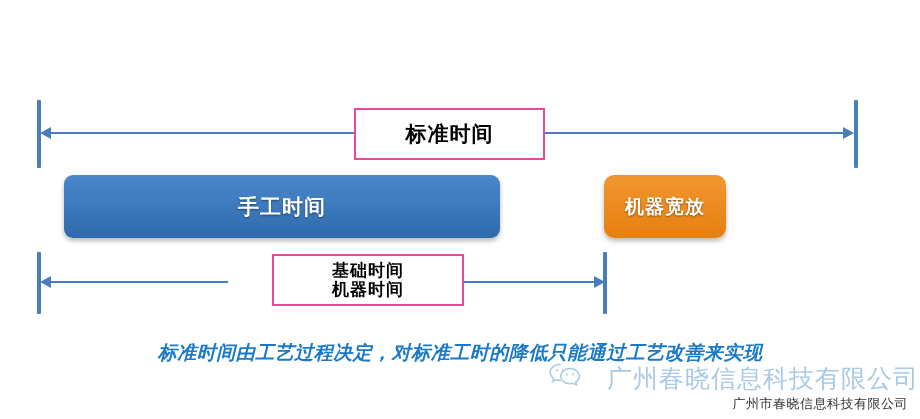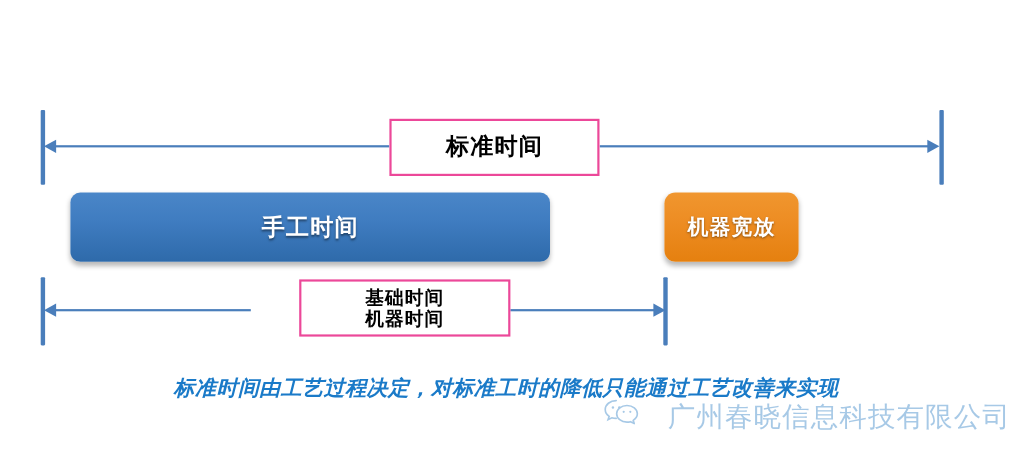--- a/index.html
+++ b/index.html
@@ -204,14 +204,15 @@
         <circle cx="9.2" cy="8.4" r="1.1" fill="#2f7fc4"></circle>
         <circle cx="15.0" cy="8.4" r="1.1" fill="#2f7fc4"></circle>
         <path d="M22.0 6.6c-5.2 0-9.4 3.4-9.4 7.6 0 4.2 4.2 7.6 9.4 7.6 1.1 0 2.2-.15 3.2-.45l3.4 1.7-1-2.9c2.3-1.4 3.8-3.6 3.8-5.95 0-4.2-4.2-7.6-9.4-7.6z" stroke="#2f7fc4" stroke-width="1.5" fill="none" stroke-linejoin="round"></path>
         <circle cx="19.0" cy="12.4" r="1.0" fill="#2f7fc4"></circle>
         <circle cx="25.0" cy="12.4" r="1.0" fill="#2f7fc4"></circle>
       </svg>
     </span>
     <span class="wm-text">广州春晓信息科技有限公司</span>
   </div>
 
+  <div class="company-line">广州市春晓信息科技有限公司</div>
 
 </div>
 
 </body></html>

